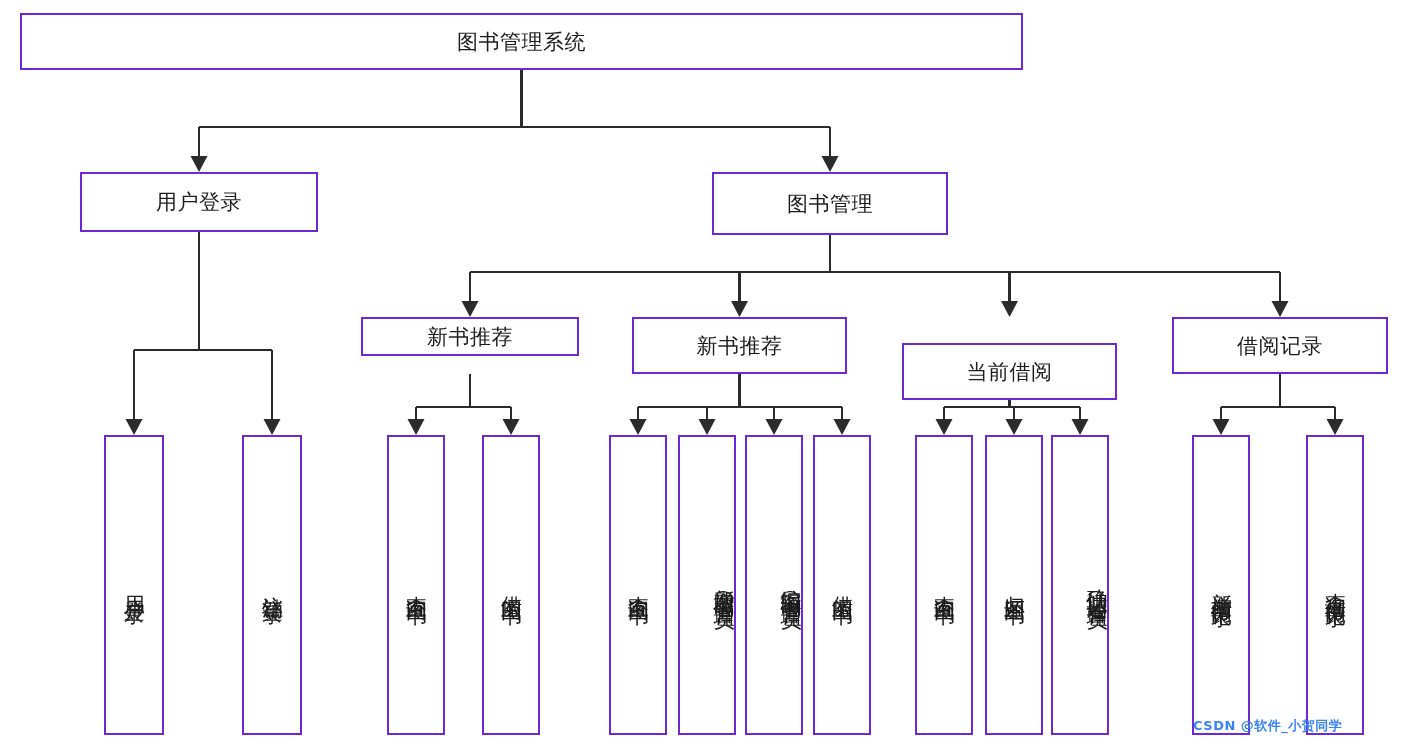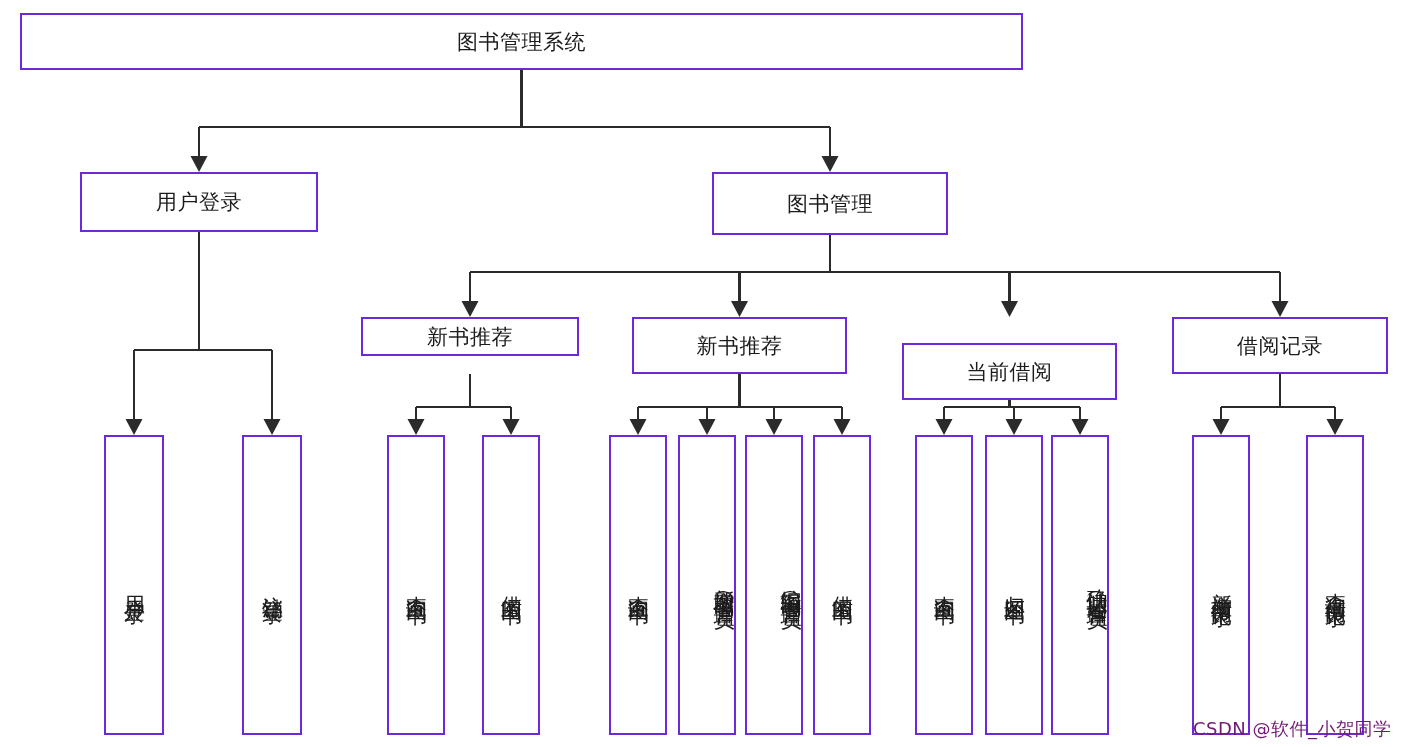--- a/index.html
+++ b/index.html
@@ -49,24 +49,25 @@
   .node.vert.topalign {
     align-items: flex-start;
   }
   .node.vert .vlabel {
     writing-mode: vertical-rl;
     text-orientation: upright;
     white-space: nowrap;
   }
   .watermark {
     position: absolute;
-    font-size: 18px;
-    color: #701a75;
+    font-size: 13px;
+    color: #3b82f6;
     white-space: nowrap;
     letter-spacing: 0.5px;
+    font-weight: bold;
   }
 </style>
 </head>
 <body>
 
 <div id="canvas">
 
   <svg id="svg-layer" viewBox="0 0 1405 747" xmlns="http://www.w3.org/2000/svg">
       <line x1="521.5" y1="70" x2="521.5" y2="127" stroke="#2b2b2b" stroke-width="2.4" shape-rendering="crispEdges"></line>
       <line x1="199" y1="127" x2="830" y2="127" stroke="#2b2b2b" stroke-width="2.4" shape-rendering="crispEdges"></line>

